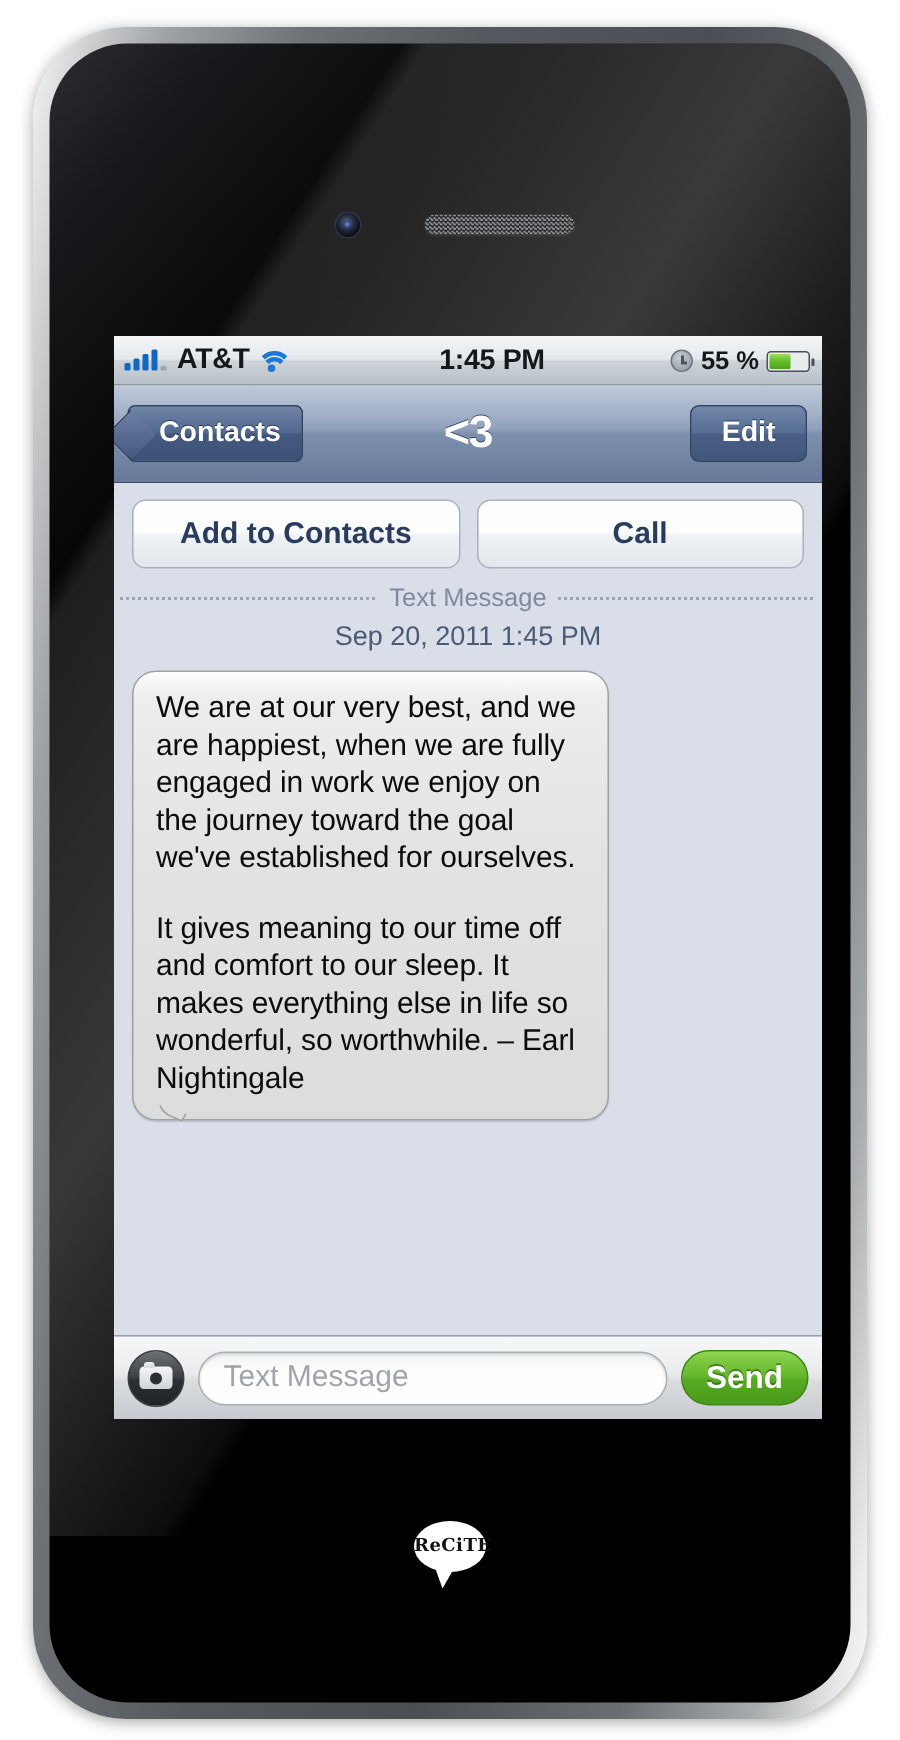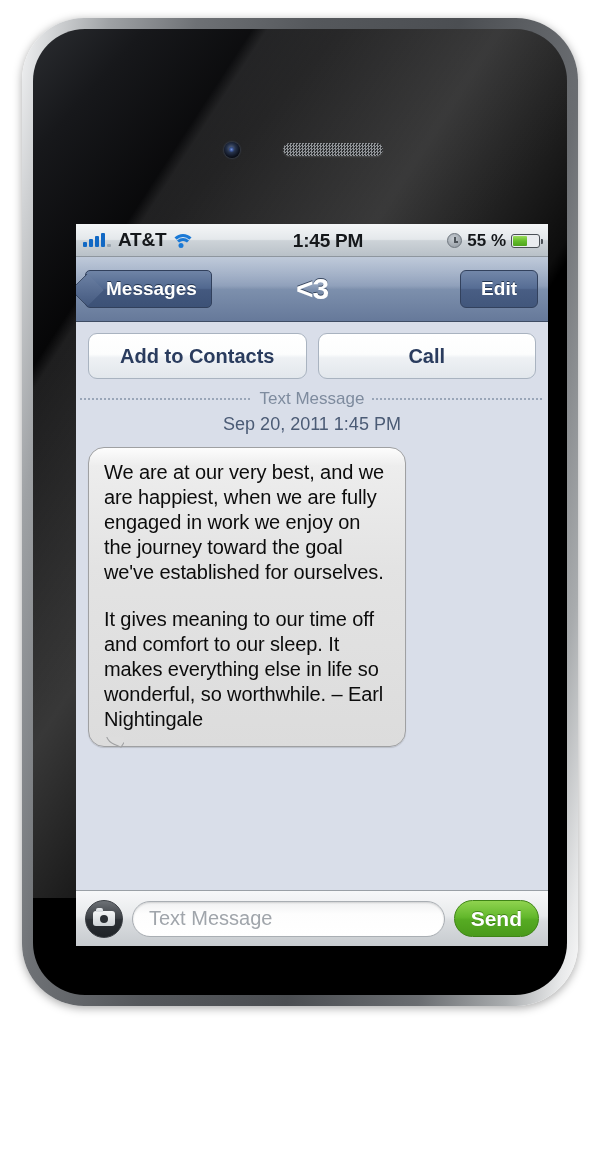--- a/index.html
+++ b/index.html
@@ -20,21 +20,21 @@
     width: 600px;
     height: 1160px;
     background: #ffffff;
   }
 
   .phone {
     position: absolute;
     left: 22px;
     top: 18px;
     width: 556px;
-    height: 988px;
+    height: 1128px;
     border-radius: 62px;
     background:
       linear-gradient(100deg,
         #f4f5f6 0%,
         #cfd1d3 5%,
         #9fa2a5 12%,
         #6e7175 24%,
         #55585c 40%,
         #4b4e52 60%,
         #6a6d71 78%,
@@ -620,21 +620,21 @@
             <div class="alarm"></div>
             <div class="battery-pct">55 %</div>
             <div class="battery">
               <div class="battery-fill" style="width: 55%;"></div>
             </div>
           </div>
         </div>
 
         <div class="navbar">
           <div class="back-btn">
-            <span class="back-label">Messages</span>
+            <span class="back-label">Contacts</span>
           </div>
           <div class="nav-title">&lt;3</div>
           <div class="edit-btn">
             <span>Edit</span>
           </div>
         </div>
 
         <div class="action-row">
           <div class="action-btn">
             <span>Add to Contacts</span>

